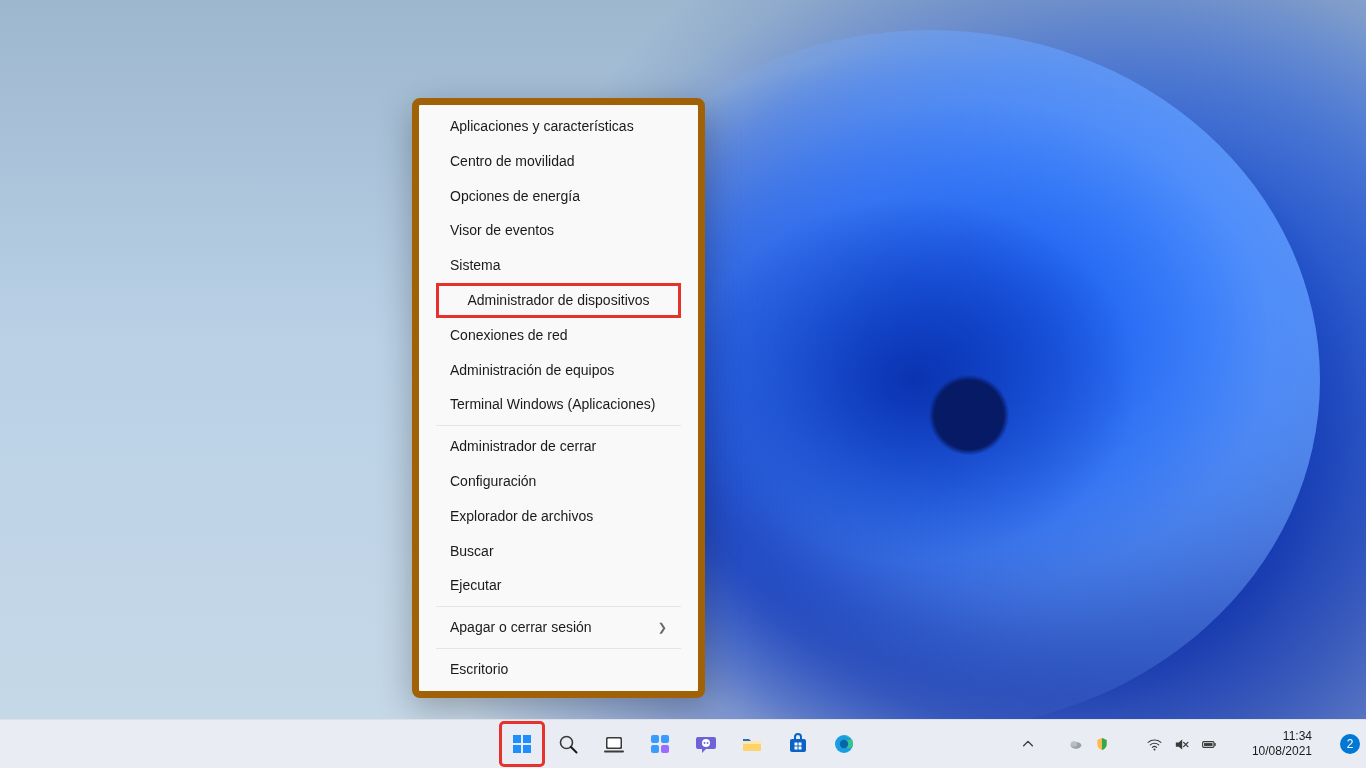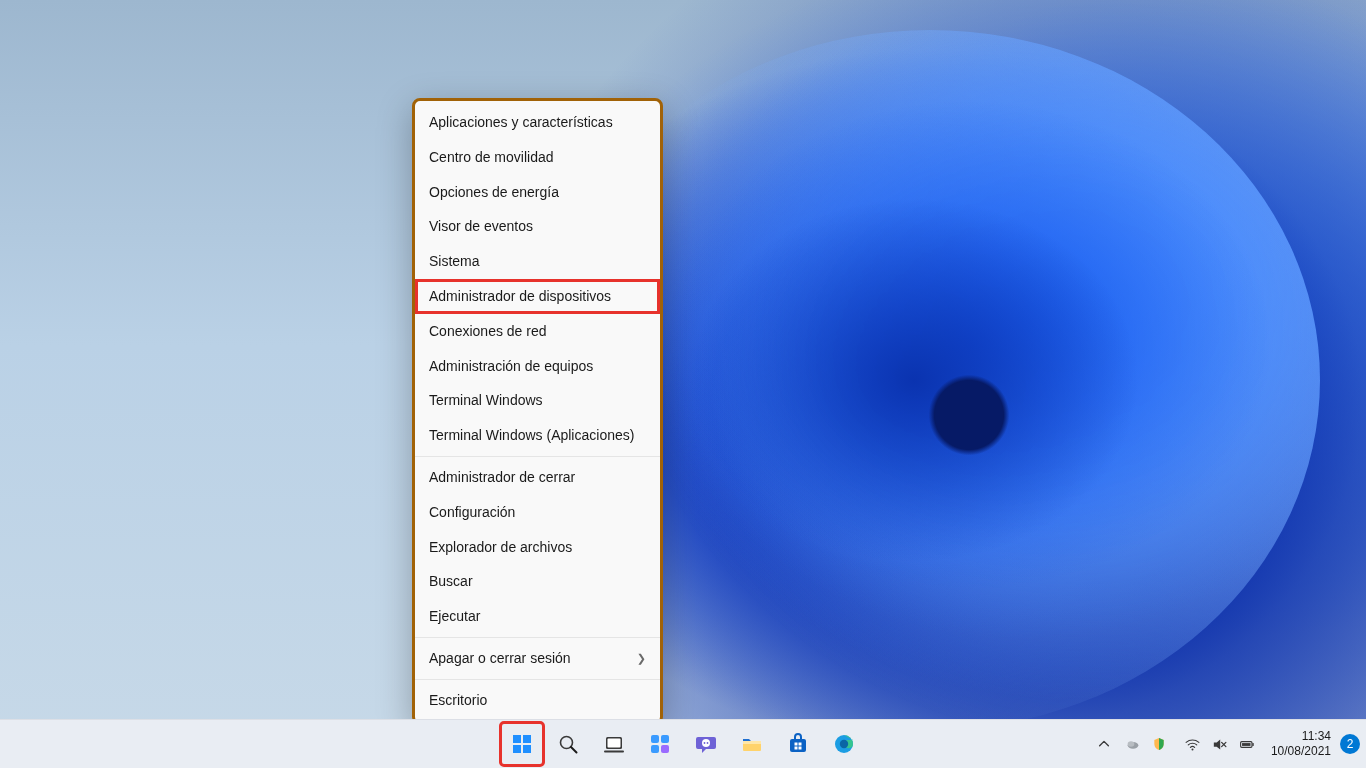--- a/index.html
+++ b/index.html
@@ -38,42 +38,43 @@
     filter: blur(0.4px);
   }
 
   
   .context-menu {
     position: absolute;
     top: 98px;
     left: 412px;
     width: 245px;
     background: #f9f9f9;
-    border: 3px solid #a16207;
+    border: 7px solid #a16207;
     border-radius: 8px;
     box-shadow: 0 10px 35px rgba(0,0,0,0.28);
-    padding: 4px 0;
+    padding: 4px 17px;
   }
   .menu-item {
     display: flex;
     align-items: center;
     justify-content: space-between;
     padding: 9px 14px;
     color: #1a1a1a;
     cursor: default;
     line-height: 1.2;
   }
   .menu-sep {
     height: 1px;
     background: #e5e5e5;
     margin: 3px 0;
   }
   .menu-item.highlighted {
     outline: 3px solid #e7322c;
     outline-offset: -3px;
+    justify-content: center;
   }
   .chevron {
     color: #6a6a6a;
     font-size: 11px;
   }
 
   
   .taskbar {
     position: absolute;
     bottom: 0;
@@ -110,21 +111,21 @@
   }
 
   
   .tray {
     position: absolute;
     right: 6px;
     top: 0;
     bottom: 0;
     display: flex;
     align-items: center;
-    gap: 1px;
+    gap: 20px;
   }
   .tray-group {
     display: flex;
     align-items: center;
     gap: 10px;
     padding: 4px 8px;
     border-radius: 4px;
   }
   .tray svg { display:block; }
   .clock {
@@ -183,24 +184,20 @@
                </div>
     <div class="menu-item">
                  <span>Conexiones de red</span>
 
                </div>
     <div class="menu-item">
                  <span>Administración de equipos</span>
 
                </div>
     <div class="menu-item">
-                 <span>Terminal Windows</span>
-
-               </div>
-    <div class="menu-item">
                  <span>Terminal Windows (Aplicaciones)</span>
 
                </div>
     <div class="menu-sep"></div>
     <div class="menu-item">
                  <span>Administrador de cerrar</span>
 
                </div>
     <div class="menu-item">
                  <span>Configuración</span>

